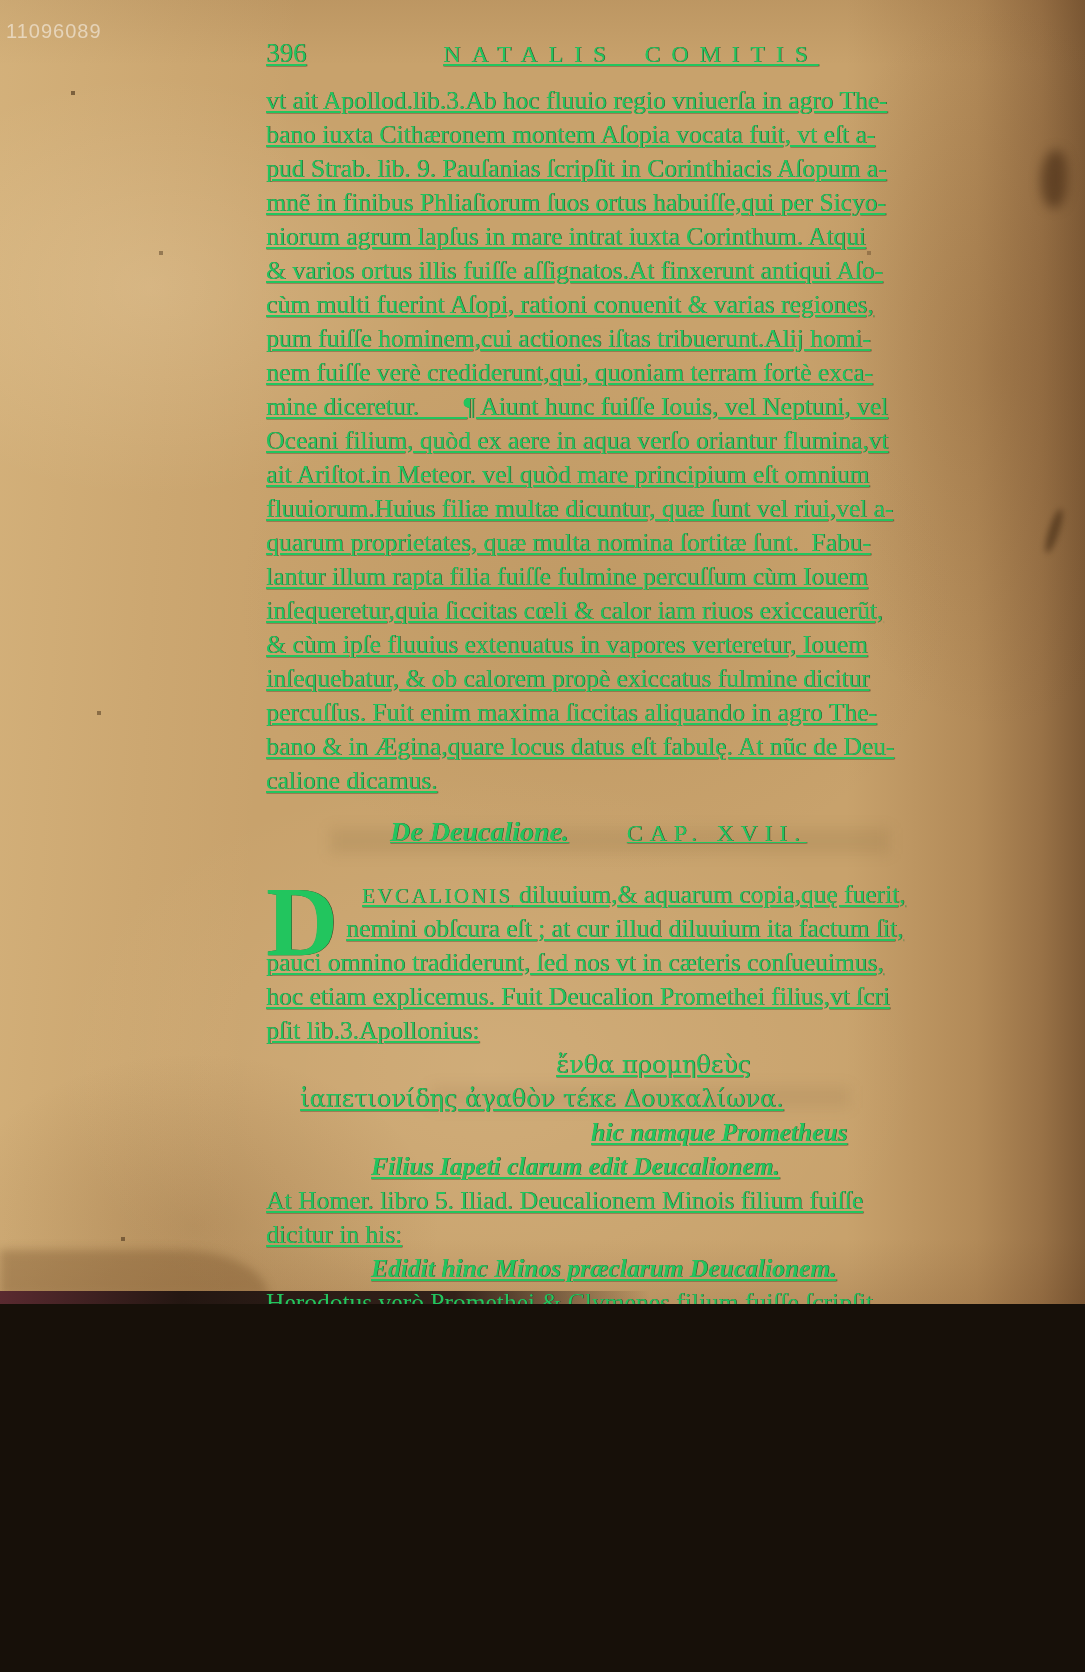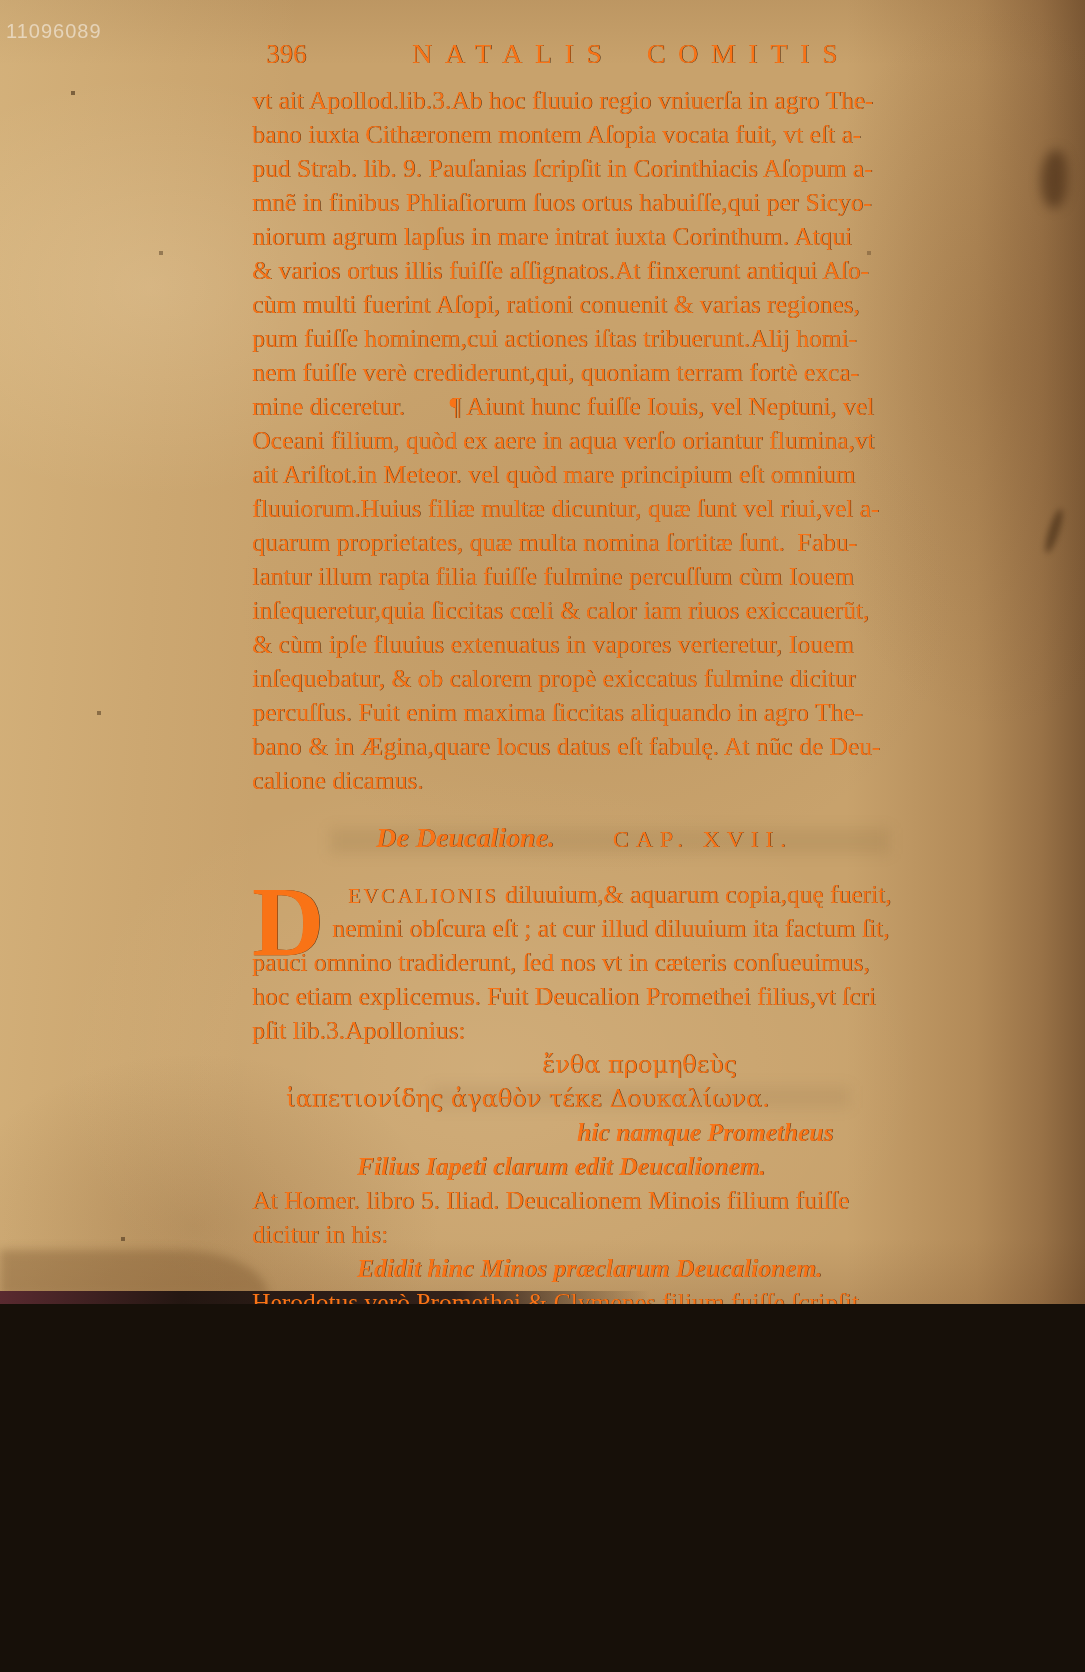--- a/index.html
+++ b/index.html
@@ -27,30 +27,30 @@
   .corner-shadow{position:absolute;left:0;bottom:8px;width:268px;height:46px;
     background:rgba(120,85,45,0.38);border-top-right-radius:90px 46px;filter:blur(5px);}
   .bottom-strip{position:absolute;left:0;bottom:0;width:650px;height:13px;
     background:linear-gradient(90deg,#5a2a30 0%,#241712 28%,#32211a 70%,rgba(48,33,26,0) 100%);}
   .specks{position:absolute;left:0;top:0;width:2px;height:2px;background:transparent;
     box-shadow:72px 92px 0 1px rgba(55,35,15,.55), 160px 252px 0 1px rgba(55,35,15,.4),
       98px 712px 0 1px rgba(55,35,15,.45), 122px 1238px 0 1px rgba(55,35,15,.5),
       420px 1497px 0 1px rgba(55,35,15,.4), 332px 1556px 0 1px rgba(55,35,15,.35),
       868px 252px 0 1px rgba(55,35,15,.3), 950px 1346px 0 1px rgba(55,35,15,.35);}
   
-  .ink{color:#f97316;text-shadow:0.45px 0.35px 0.4px rgba(43,30,16,0.85);}
+  .ink{color:#22c55e;text-shadow:0.45px 0.35px 0.4px rgba(43,30,16,0.85);text-decoration:underline;}
   .watermark{position:absolute;top:20px;left:6px;font-family:"Liberation Sans",sans-serif;
     font-size:20px;letter-spacing:1px;color:rgba(255,255,255,0.5);}
   .header{position:absolute;top:38px;left:266px;width:700px;display:flex;align-items:baseline;}
   .pageno{font-size:27px;width:120px;}
-  .runtitle{flex:1;text-align:center;font-size:28px;letter-spacing:0.45em;word-spacing:0.45em;
+  .runtitle{flex:1;text-align:center;font-size:24px;letter-spacing:0.45em;word-spacing:0.45em;
     padding-right:90px;}
-  .body{position:absolute;top:84px;left:252px;width:700px;}
+  .body{position:absolute;top:84px;left:266px;width:700px;}
   .line{white-space:pre;height:34px;line-height:34px;font-size:25.5px;}
-  .heading{margin-top:23px;height:34px;line-height:34px;white-space:pre;}
+  .heading{margin-top:23px;height:34px;line-height:22px;white-space:pre;}
   .chap-title{font-style:italic;font-weight:bold;font-size:28px;margin-left:124px;}
   .chap-num{font-size:24px;letter-spacing:0.28em;margin-left:58px;}
   .para2{margin-top:23px;}
   .dropcap{float:left;width:80px;height:68px;font-size:100px;line-height:88px;
     font-weight:bold;}
   .sc{font-size:0.82em;letter-spacing:2.5px;margin-left:16px;}
   .greek{font-family:"DejaVu Serif",serif;font-size:24px;}
   .it{font-style:italic;font-weight:bold;}
   .ind-290{padding-left:290px;}  .ind-34{padding-left:34px;}
   .ind-325{padding-left:325px;}  .ind-105{padding-left:105px;}

